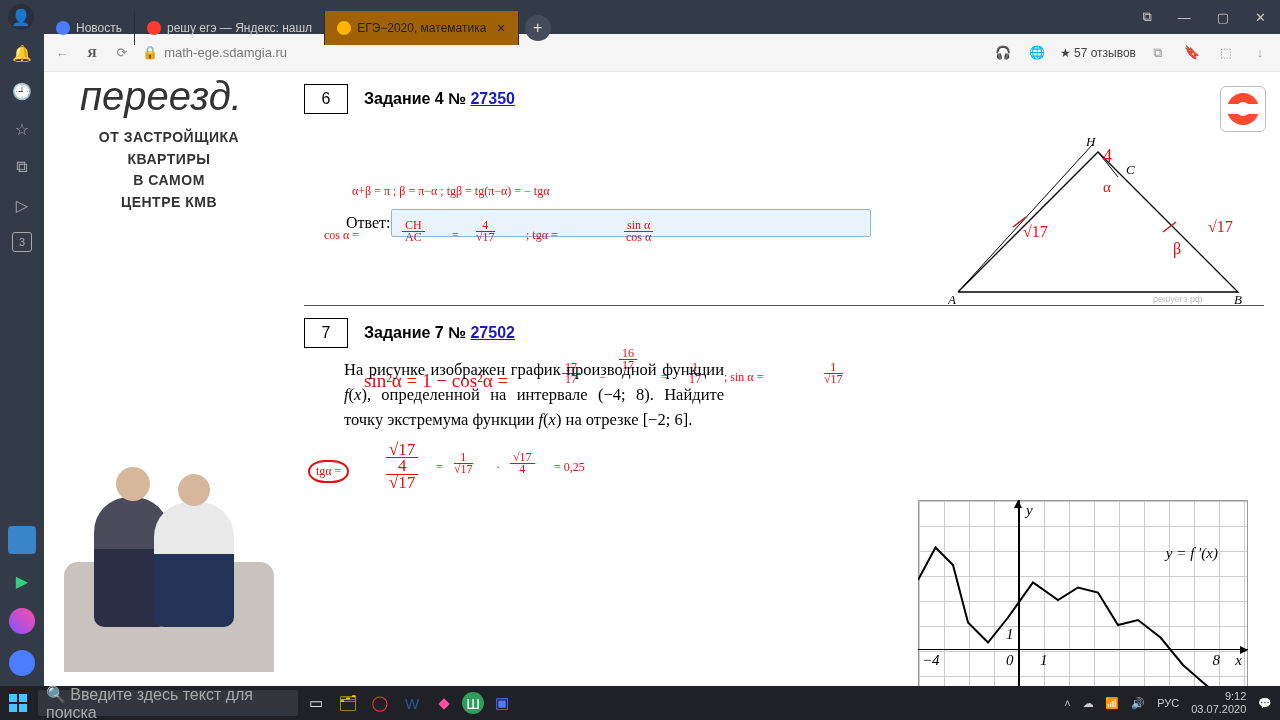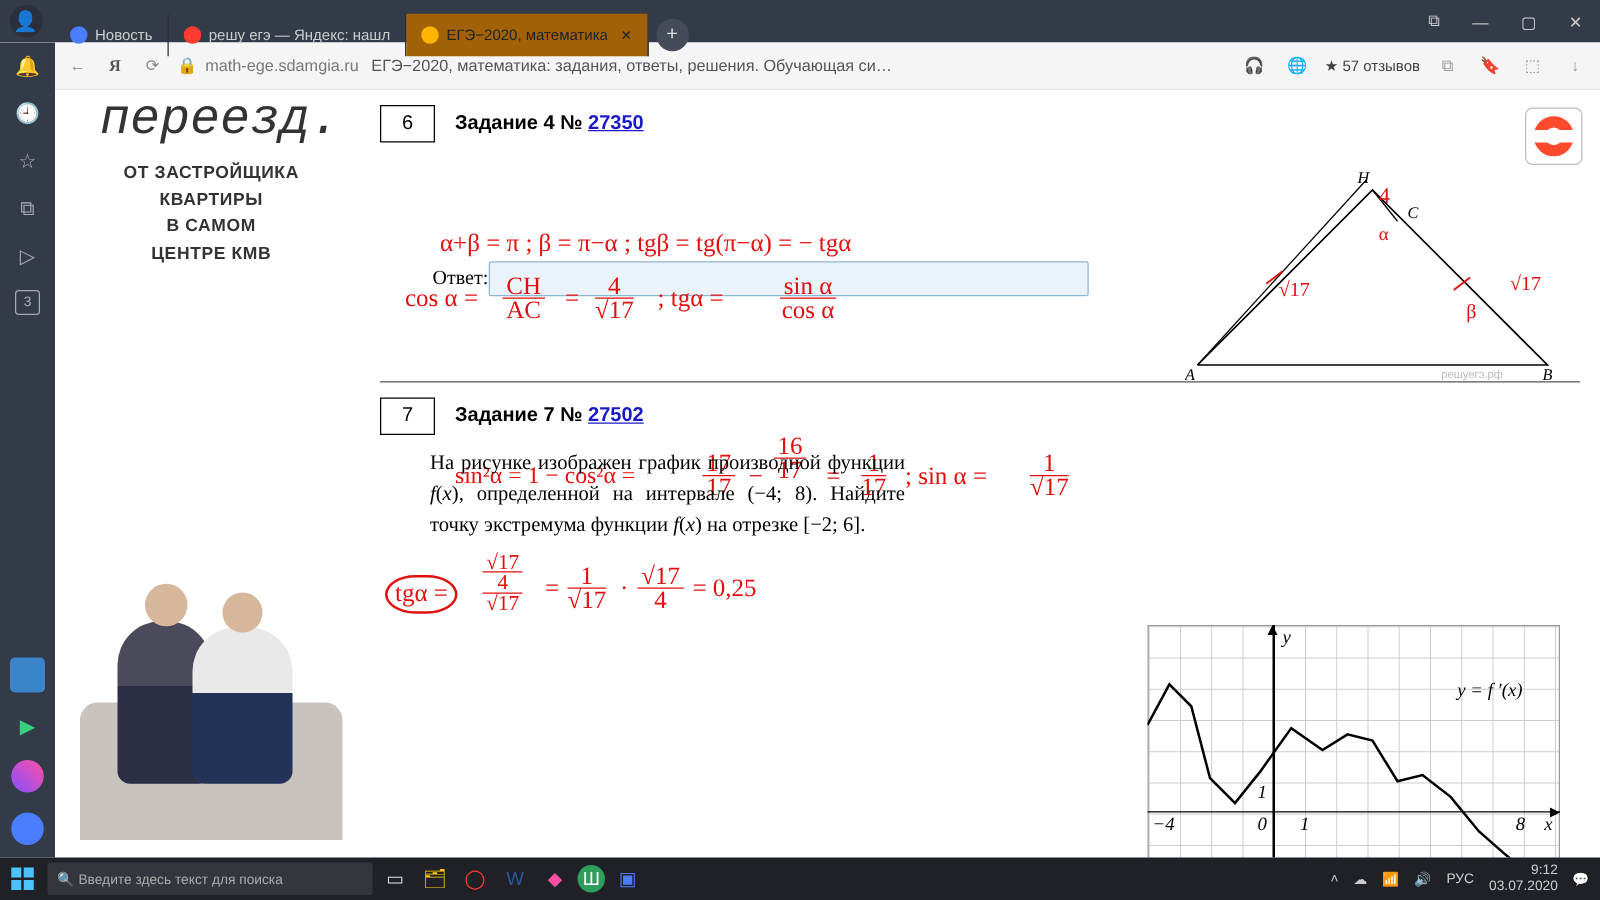--- a/index.html
+++ b/index.html
@@ -20,21 +20,21 @@
   .addrbar .url { display: flex; align-items: center; gap: 6px; color: #777; flex:0 0 auto; }
   .addrbar .pagetitle { color: #555; white-space: nowrap; overflow: hidden; text-overflow: ellipsis; }
   .addrbar .spacer { flex: 1; }
   .addrbar .reviews { color: #444; font-size: 12px; }
   .addrbar .aicon { width: 24px; height: 20px; display:flex; align-items:center; justify-content:center; color:#999; cursor:pointer; }
   .sidebar-left { position: absolute; left: 0; top: 34px; width: 44px; height: 652px; background: #343b48; display: flex; flex-direction: column; align-items: center; padding-top: 8px; gap: 16px; color: #a8aab0; }
   .sidebar-left .sbicon { width: 22px; height: 22px; display: flex; align-items: center; justify-content: center; cursor: pointer; font-size: 16px; }
   .sidebar-left .sqnum { width:20px; height:20px; border:1px solid #a8aab0; border-radius:3px; display:flex;align-items:center;justify-content:center; font-size:11px;}
   .content { position: absolute; left: 44px; top: 72px; right: 0; bottom: 34px; background: #fff; overflow: hidden; }
   .ad { position: absolute; left: 20px; top: 0; width: 210px; height: 600px; }
-  .ad .script { font-family: Liberation Mono, monospace; font-size: 40px; color: #333; padding: 2px 0 8px 16px; font-style: italic; }
+  .ad .script { font-family: Liberation Sans, sans-serif; font-size: 40px; color: #333; padding: 2px 0 8px 16px; font-style: italic; }
   .ad .slogan { text-align: center; font-weight: bold; color: #333; line-height: 1.55; letter-spacing: 0.5px; font-size: 14px;}
   .ad .photo { position: absolute; bottom: 0; width: 210px; height: 250px; }
   .sofa { position: absolute; left: 0; bottom: 0; width: 210px; height: 110px; background: #c9c3bf; border-radius: 14px 14px 0 0; }
   .person1 { position: absolute; left: 30px; bottom: 45px; width: 75px; height: 130px; background: linear-gradient(#4a4a5a 40%, #2b2e44 40%); border-radius: 35px 35px 10px 10px; }
   .person1:before { content:""; position:absolute; top:-30px; left:22px; width:34px; height:34px; background:#d7b79b; border-radius:50%; }
   .person2 { position: absolute; left: 90px; bottom: 45px; width: 80px; height: 125px; background: linear-gradient(#e9e9e9 42%, #233358 42%); border-radius: 35px 35px 10px 10px; }
   .person2:before { content:""; position:absolute; top:-28px; left:24px; width:32px; height:32px; background:#d7b79b; border-radius:50%; }
   .main { position: absolute; left: 260px; top: 0; right: 10px; }
   .task-block { padding: 12px 10px 12px 0; }
   .task-header { display: flex; align-items: center; gap: 16px; margin-bottom: 10px; }
@@ -46,33 +46,33 @@
   .answer-row { display: flex; align-items: center; margin: 32px 0 6px 42px; }
   .answer-label { font-family: Georgia, serif; font-size: 16px; }
   .answer-input { width: 480px; height: 28px; border: 1px solid #8cb6d6; background: #eaf3fa; border-radius: 2px; padding: 0 6px; }
   .divider { border-top: 1px solid #555; margin: 50px 6px 0 0; }
   .lifebuoy { position: absolute; right: 14px; top: 14px; width: 46px; height: 46px; border: 1px solid #bbb; border-radius: 6px; display: flex; align-items: center; justify-content: center; background:#fff; }
   .lifebuoy:before { content:""; width: 32px; height:32px; border: 9px solid #ff4a2e; border-radius:50%; box-sizing:border-box; background:
      #fff; }
   .lifebuoy:after { content:""; position:absolute; width:34px; height:10px; background:#fff; }
   .triangle-area { position: absolute; right: 22px; top: 60px; width: 300px; height: 175px; }
   .triangle-svg { width:100%; height:100%; }
-  .hand { color:#e30e0e; font-family: 'Comic Sans MS','Segoe Script', cursive; font-size: 20px; position: absolute; white-space: nowrap; }
+  .hand { color:#e30e0e; font-family: 'Comic Sans MS','Segoe Script', cursive; font-size: 12px; position: absolute; white-space: nowrap; }
   .hand.frac { line-height: 0.9; text-align:center; }
   .hand.frac .top { border-bottom: 1.6px solid #e30e0e; padding: 0 3px; display:block;}
   .chart-area { position: absolute; right: 22px; top: 428px; width: 330px; height: 195px; border: 0; }
   .grid-bg { position: absolute; inset:0; background-image: linear-gradient(#ccc 1px, transparent 1px), linear-gradient(90deg, #ccc 1px, transparent 1px); background-size: 25px 25px; border:1px solid #999;}
   .axis-y { position:absolute; left: 100px; top: 0; width:1.5px; height:100%; background:#000; }
   .axis-x { position:absolute; bottom: 45px; left:0; width:100%; height:1.5px; background:#000; }
   .chart-area svg { position:absolute; inset:0; }
   .chart-label { position:absolute; font-style: italic; font-family: Georgia,serif; font-size: 15px;}
   .taskbar { position: absolute; bottom: 0; left: 0; right: 0; height: 34px; background: #1f2126; display: flex; align-items: center; padding: 0 8px; }
   .taskbar .start { width: 20px; height: 20px; margin-right: 10px; }
   .taskbar .start span { display:inline-block; width:8px; height:8px; background:#4cc2ff; margin:1px; float:left;}
-  .taskbar .search { background: #33363d; width: 260px; height: 26px; border-radius: 2px; display: flex; align-items:center; padding: 0 8px; color:#aaa; font-size: 11px; gap:8px;}
+  .taskbar .search { background: #33363d; width: 260px; height: 26px; border-radius: 2px; display: flex; align-items:center; padding: 0 8px; color:#aaa; font-size: 16px; gap:8px;}
   .taskbar .tbicon { width: 28px; height: 28px; display: flex; align-items: center; justify-content: center; margin-left: 4px; cursor: pointer; color:#ddd; font-size:15px; }
   .taskbar .tspacer { flex: 1; }
   .taskbar .tray { display: flex; align-items: center; gap: 12px; color: #ccc; font-size: 11px;}
   .taskbar .clock { text-align: right; line-height: 1.15; }
 </style>
 </head>
 <body>
 
 <div class="titlebar">
   <div class="avatar">👤</div>
@@ -101,21 +101,20 @@
 </div>
 
 <div class="addrbar">
   <div class="navbtn">←</div>
   <div class="navbtn" style="font-family:Georgia;font-weight:bold;color:#555">Я</div>
   <div class="navbtn">⟳</div>
   <div class="url">
     <span>🔒</span>
     <span>math-ege.sdamgia.ru</span>
   </div>
-  <div class="pagetitle">ЕГЭ−2020, математика: задания, ответы, решения. Обучающая си…</div>
   <div class="spacer"></div>
   <div class="aicon">🎧</div>
   <div class="aicon">🌐</div>
   <div class="reviews">★ 57 отзывов</div>
   <div class="aicon">⧉</div>
   <div class="aicon">🔖</div>
   <div class="aicon">⬚</div>
   <div class="aicon">↓</div>
 </div>
 

